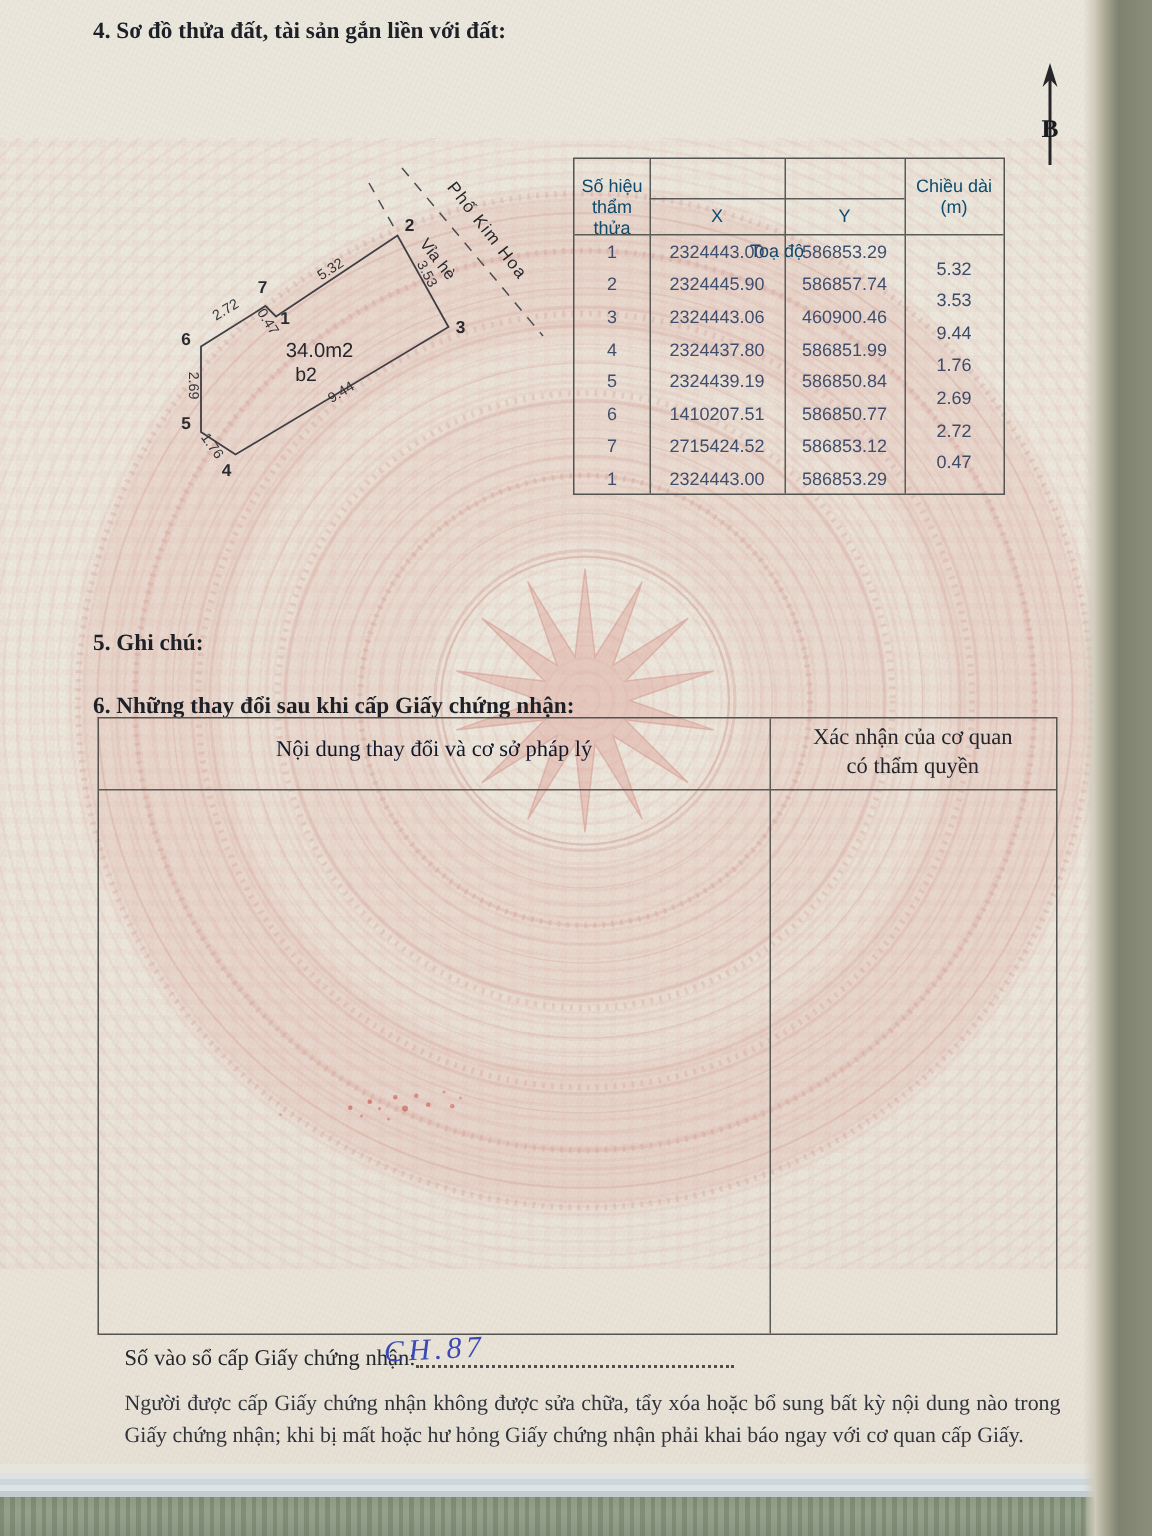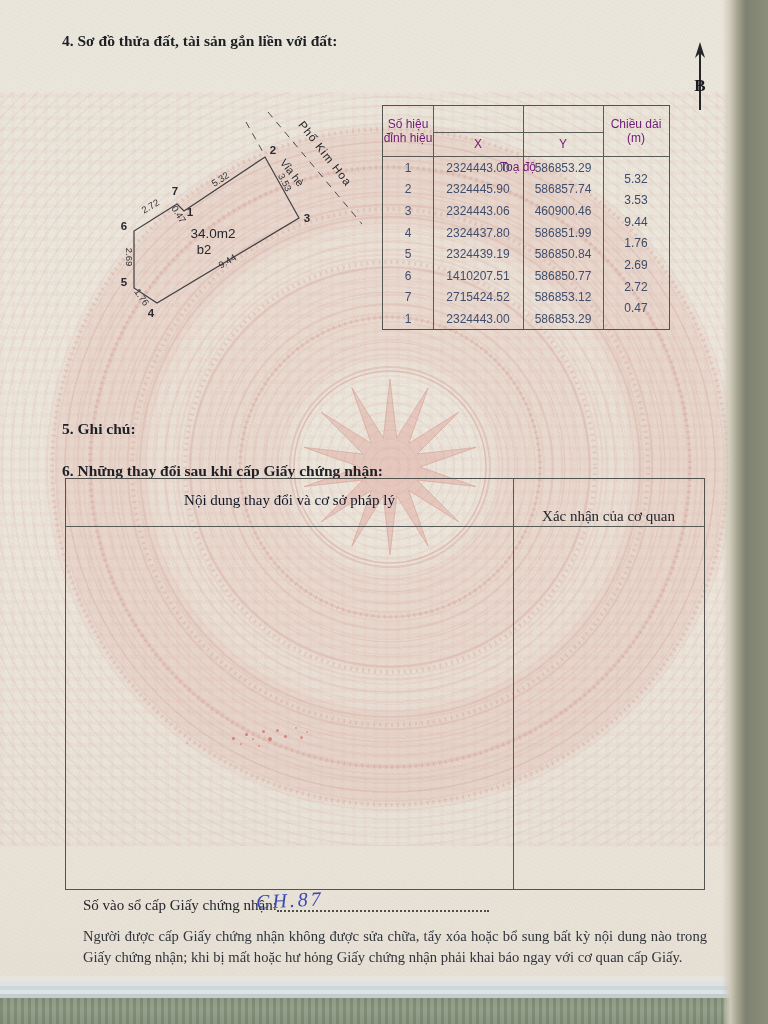--- a/index.html
+++ b/index.html
@@ -27,21 +27,21 @@
   .abs{position:absolute;}
 
   
   .ct-title{position:absolute;left:382px;top:82px;width:286px;text-align:center;
     font-family:"Liberation Sans","DejaVu Sans",sans-serif;font-size:12.5px;font-weight:600;
     letter-spacing:.6px;color:#23252b;}
   #coord-table{position:absolute;left:382px;top:105px;width:286px;height:223px;
     border:1px solid #53534f;font-family:"Liberation Sans","DejaVu Sans",sans-serif;color:#20222a;}
   #coord-table .vline{position:absolute;top:0;bottom:0;width:1px;background:#5a5a56;}
   #coord-table .hline{position:absolute;height:1px;background:#5a5a56;}
-  .ct-head{position:absolute;font-size:12px;text-align:center;line-height:14px;color:#701a75;}
+  .ct-head{position:absolute;font-size:12px;text-align:center;line-height:14px;color:#0c4a6e;}
   .crow{display:flex;height:21.6px;align-items:center;}
   .ccell{text-align:center;font-size:12px;color:#404e6e;}
   .c0{width:50px;} .c1{width:90px;} .c2{width:80px;}
   .clen{position:absolute;left:220px;width:66px;text-align:center;font-size:12px;color:#3d4a68;}
 
   
   #plot-svg{position:absolute;left:0;top:0;width:768px;height:1024px;
     font-family:"Liberation Sans","DejaVu Sans",sans-serif;}
 
   
@@ -51,21 +51,21 @@
   .s5-title{left:62px;top:420px;}
   .s5-note{position:absolute;left:74px;top:442px;font-size:14.6px;color:#2b3040;}
   .s6-title{left:62px;top:462px;}
 
   
   #changes-table{position:absolute;left:65px;top:478px;width:638px;height:410px;
     border:1px solid #53534f;}
   #changes-table .divider{position:absolute;left:447px;top:0;bottom:0;width:1px;background:#5a5a56;}
   #changes-table .headline{position:absolute;left:0;right:0;top:47px;height:1px;background:#5a5a56;}
   .ch-h1{position:absolute;left:0;top:13px;width:447px;text-align:center;font-size:15px;color:#0f172a;}
-  .ch-h2{position:absolute;left:447px;top:4px;width:191px;text-align:center;font-size:15px;line-height:19px;color:#23262d;margin-top:24px;}
+  .ch-h2{position:absolute;left:447px;top:4px;width:191px;text-align:center;font-size:15px;line-height:19px;color:#23262d;}
 
   
   .reg-line{position:absolute;left:83px;top:897px;font-size:15px;color:#24272e;}
   .reg-dots{display:inline-block;width:212px;height:13px;border-bottom:2px dotted #4d4d49;
     vertical-align:-2px;}
   .reg-value{position:absolute;left:256px;top:889px;font-size:20px;font-style:italic;
     color:#3a49b4;letter-spacing:3px;transform:rotate(-3deg);
     font-family:"Liberation Serif","DejaVu Serif",serif;}
   .notice{position:absolute;left:83px;top:926px;width:624px;font-size:14.6px;line-height:21px;
     color:#31343c;text-align:justify;}
@@ -113,21 +113,21 @@
       <circle cx="390" cy="467" r="337.5" fill="none" stroke="rgba(206,146,138,0.13)" stroke-width="1"></circle>
       <circle cx="390" cy="467" r="150" fill="none" stroke="rgba(210,150,142,0.28)" stroke-width="4" stroke-dasharray="2 4"></circle>
       <circle cx="390" cy="467" r="205" fill="none" stroke="rgba(210,150,142,0.28)" stroke-width="4" stroke-dasharray="2 4"></circle>
       <circle cx="390" cy="467" r="258" fill="none" stroke="rgba(210,150,142,0.28)" stroke-width="4" stroke-dasharray="2 4"></circle>
       <circle cx="390" cy="467" r="300" fill="none" stroke="rgba(210,150,142,0.28)" stroke-width="4" stroke-dasharray="2 4"></circle>
       <circle cx="390" cy="467" r="338" fill="none" stroke="rgba(210,150,142,0.28)" stroke-width="4" stroke-dasharray="2 4"></circle>
       <polygon points="390.0,379.0 396.7,437.8 428.2,387.7 408.7,443.5 458.8,412.1 417.0,454.0 475.8,447.4 420.0,467.0 475.8,486.6 417.0,480.0 458.8,521.9 408.7,490.5 428.2,546.3 396.7,496.2 390.0,555.0 383.3,496.2 351.8,546.3 371.3,490.5 321.2,521.9 363.0,480.0 304.2,486.6 360.0,467.0 304.2,447.4 363.0,454.0 321.2,412.1 371.3,443.5 351.8,387.7 383.3,437.8" fill="rgba(219,158,148,0.40)" stroke="rgba(206,140,132,0.45)" stroke-width="1"></polygon>
       <circle cx="390" cy="467" r="96" fill="none" stroke="rgba(206,140,132,0.4)" stroke-width="1.5"></circle>
     </svg>
 
-  <div class="abs h-bold" style="left:62px;top:12px;margin-top:20px;">4. Sơ đồ thửa đất, tài sản gắn liền với đất:</div>
+  <div class="abs h-bold" style="left:62px;top:12px;">4. Sơ đồ thửa đất, tài sản gắn liền với đất:</div>
 
   <svg id="north-svg" viewBox="0 0 28 76">
     <line x1="14" y1="70" x2="14" y2="10" stroke="#26262a" stroke-width="2"></line>
     <polygon points="14,2 9,18 14,13 19,18" fill="#26262a"></polygon>
     <text x="14" y="51" text-anchor="middle" font-size="17" font-weight="bold" font-family="Liberation Serif, DejaVu Serif, serif" fill="#1c1c20">B</text>
   </svg>
 
   <svg id="plot-svg" viewBox="0 0 768 1024">
       <polygon points="184,211 265,157 299,218 157,303 134,288 134,231 177,204" fill="none" stroke="#3f3f44" stroke-width="1.2"></polygon>
       <line x1="268" y1="112" x2="362" y2="224" stroke="#4c4c50" stroke-width="1" stroke-dasharray="7 6"></line>
@@ -153,21 +153,21 @@
     </svg>
 
   <div id="coord-table">
     <div class="vline" style="left:50px;"></div>
     <div class="vline" style="left:140px;"></div>
     <div class="vline" style="left:220px;"></div>
     <div class="hline" style="left:50px;width:170px;top:26px;"></div>
     <div class="hline" style="left:0;width:286px;top:50px;"></div>
     <div class="ct-head" style="left:0;top:11px;width:50px;">
       <div>Số hiệu</div>
-      <div>đỉnh hiệu</div>
+      <div>thẩm thửa</div>
     </div>
     <div class="ct-head" style="left:50px;top:6px;width:170px;margin-top:48px;">Toạ độ</div>
     <div class="ct-head" style="left:50px;top:31px;width:90px;">X</div>
     <div class="ct-head" style="left:140px;top:31px;width:80px;">Y</div>
     <div class="ct-head" style="left:220px;top:11px;width:66px;">
       <div>Chiều dài</div>
       <div>(m)</div>
     </div>
     <div id="coord-rows" style="position:absolute;left:0;top:51px;width:220px;">
         <div class="crow">
@@ -224,20 +224,21 @@
 
   <div class="abs h-bold s5-title">5. Ghi chú:</div>
 
   <div class="abs h-bold s6-title">6. Những thay đổi sau khi cấp Giấy chứng nhận:</div>
   <div id="changes-table">
     <div class="divider"></div>
     <div class="headline"></div>
     <div class="ch-h1">Nội dung thay đổi và cơ sở pháp lý</div>
     <div class="ch-h2">
       <div>Xác nhận của cơ quan</div>
+      <div>có thẩm quyền</div>
     </div>
   </div>
 
   <div class="reg-line"><span>Số vào sổ cấp Giấy chứng nhận:</span><span class="reg-dots"></span></div>
   <div class="reg-value">CH.87</div>
   <div class="notice">Người được cấp Giấy chứng nhận không được sửa chữa, tẩy xóa hoặc bổ sung bất kỳ nội dung nào trong Giấy chứng nhận; khi bị mất hoặc hư hỏng Giấy chứng nhận phải khai báo ngay với cơ quan cấp Giấy.</div>
 
   <div id="specks">
       <div class="speck" style="left: 232px; top: 737px; width: 3px; height: 3px; opacity: 0.5;"></div>
       <div class="speck" style="left: 245px; top: 733px; width: 3px; height: 3px; opacity: 0.55;"></div>

